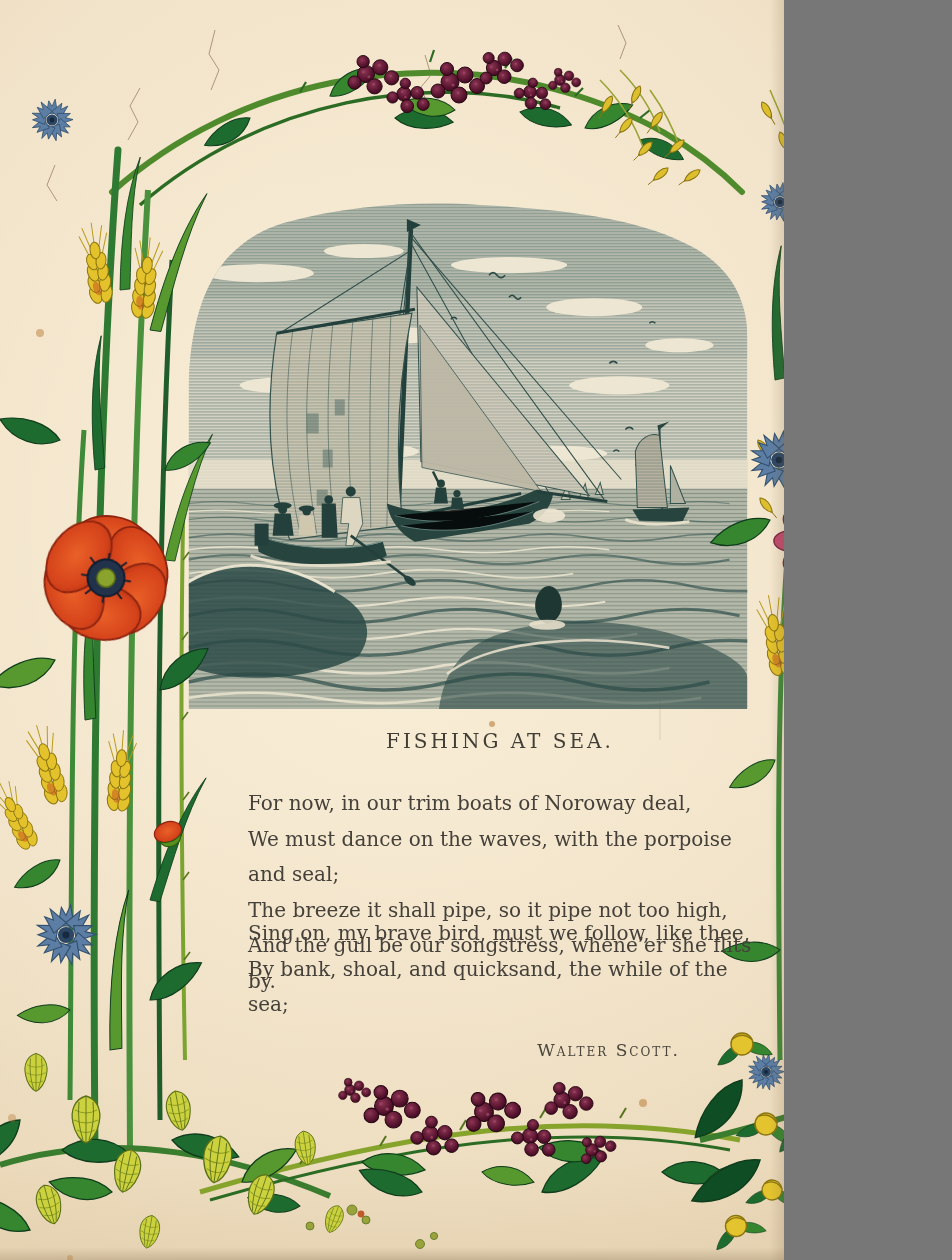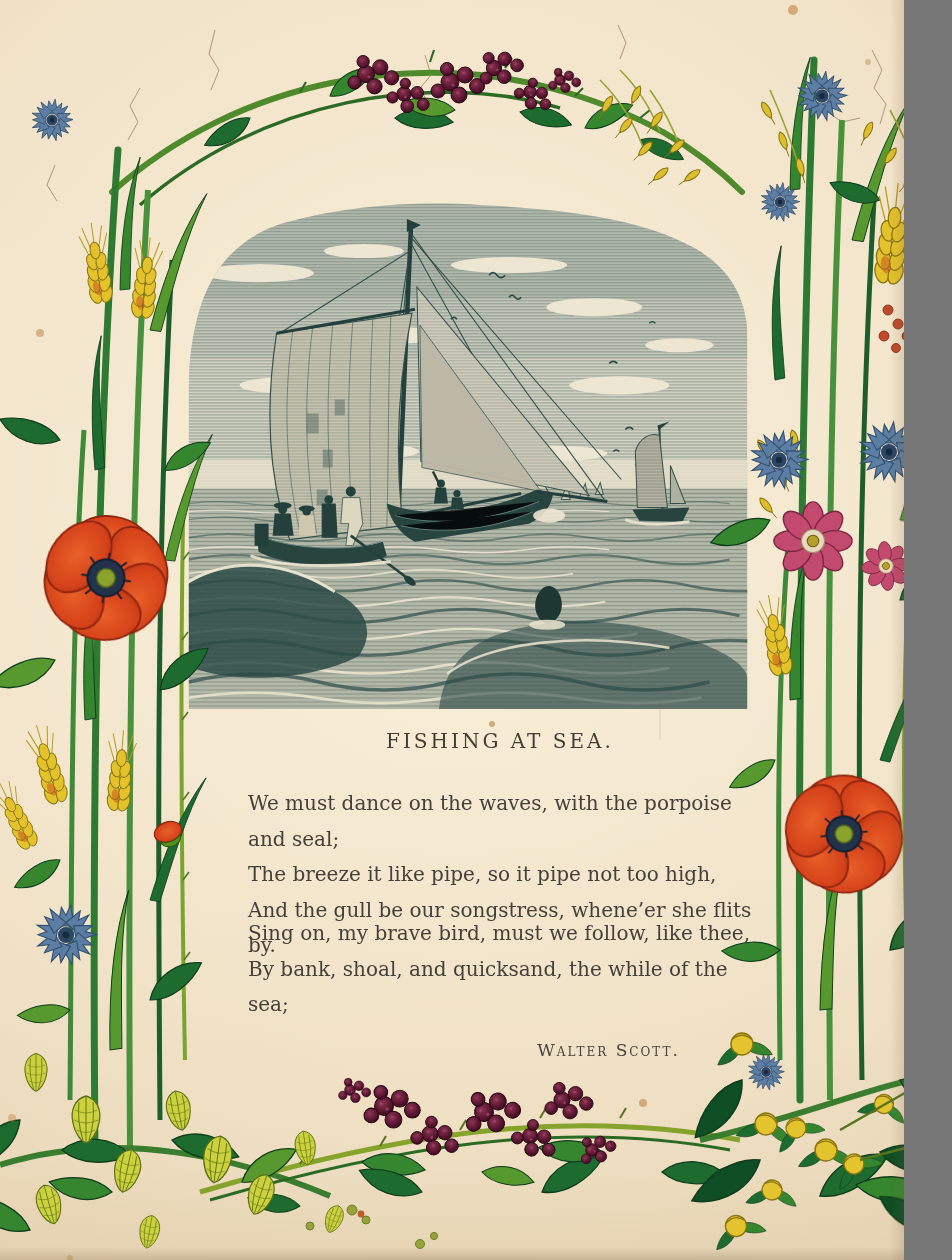--- a/index.html
+++ b/index.html
@@ -1,17 +1,17 @@
 <!DOCTYPE html>
 <html><head>
 <meta charset="utf-8">
 <style>
   html,body{margin:0;padding:0;background:#777;}
   .page{
-    position:relative;width:904px;height:1260px;overflow:hidden;
+    position:relative;width:784px;height:1260px;overflow:hidden;
     background:
       radial-gradient(ellipse 120% 90% at 50% 42%, rgba(250,240,218,.9) 0%, rgba(242,228,202,.55) 55%, rgba(226,205,170,.85) 100%),
       linear-gradient(180deg,#f1e3c9 0%,#f2e4cb 60%,#ead8b8 92%,#dcc7a2 99%,#8a734f 100%);
     font-family:"DejaVu Serif","Liberation Serif",serif;
   }
   .page::after{
     content:"";position:absolute;top:0;right:0;width:14px;height:100%;
     background:linear-gradient(90deg,rgba(120,95,60,0) 0%,rgba(120,95,60,.18) 100%);pointer-events:none;
   }
   .art{position:absolute;left:0;top:0;}
@@ -561,22 +561,23 @@
       <circle cx="492" cy="724" r="3" opacity=".6"></circle>
         <circle cx="868" cy="62" r="3" opacity=".4"></circle>
       <circle cx="12" cy="1118" r="4" opacity=".4"></circle>
         <circle cx="70" cy="1258" r="3" opacity=".4"></circle>
     </g>
   </svg>
 
   <div class="title">FISHING AT SEA.</div>
 
   <div class="stanza stanza-1">
+    <div>For now, in our trim boats of Noroway deal,</div>
     <div>We must dance on the waves, with the porpoise and seal;</div>
-    <div>The breeze it like pipe, so it pipe not too high,</div>
+    <div>The breeze it shall pipe, so it pipe not too high,</div>
     <div>And the gull be our songstress, whene’er she flits by.</div>
   </div>
 
   <div class="stanza stanza-2">
     <div>Sing on, my brave bird, must we follow, like thee,</div>
     <div>By bank, shoal, and quicksand, the while of the sea;</div>
   </div>
 
   <div class="attribution">Walter Scott.</div>
 

